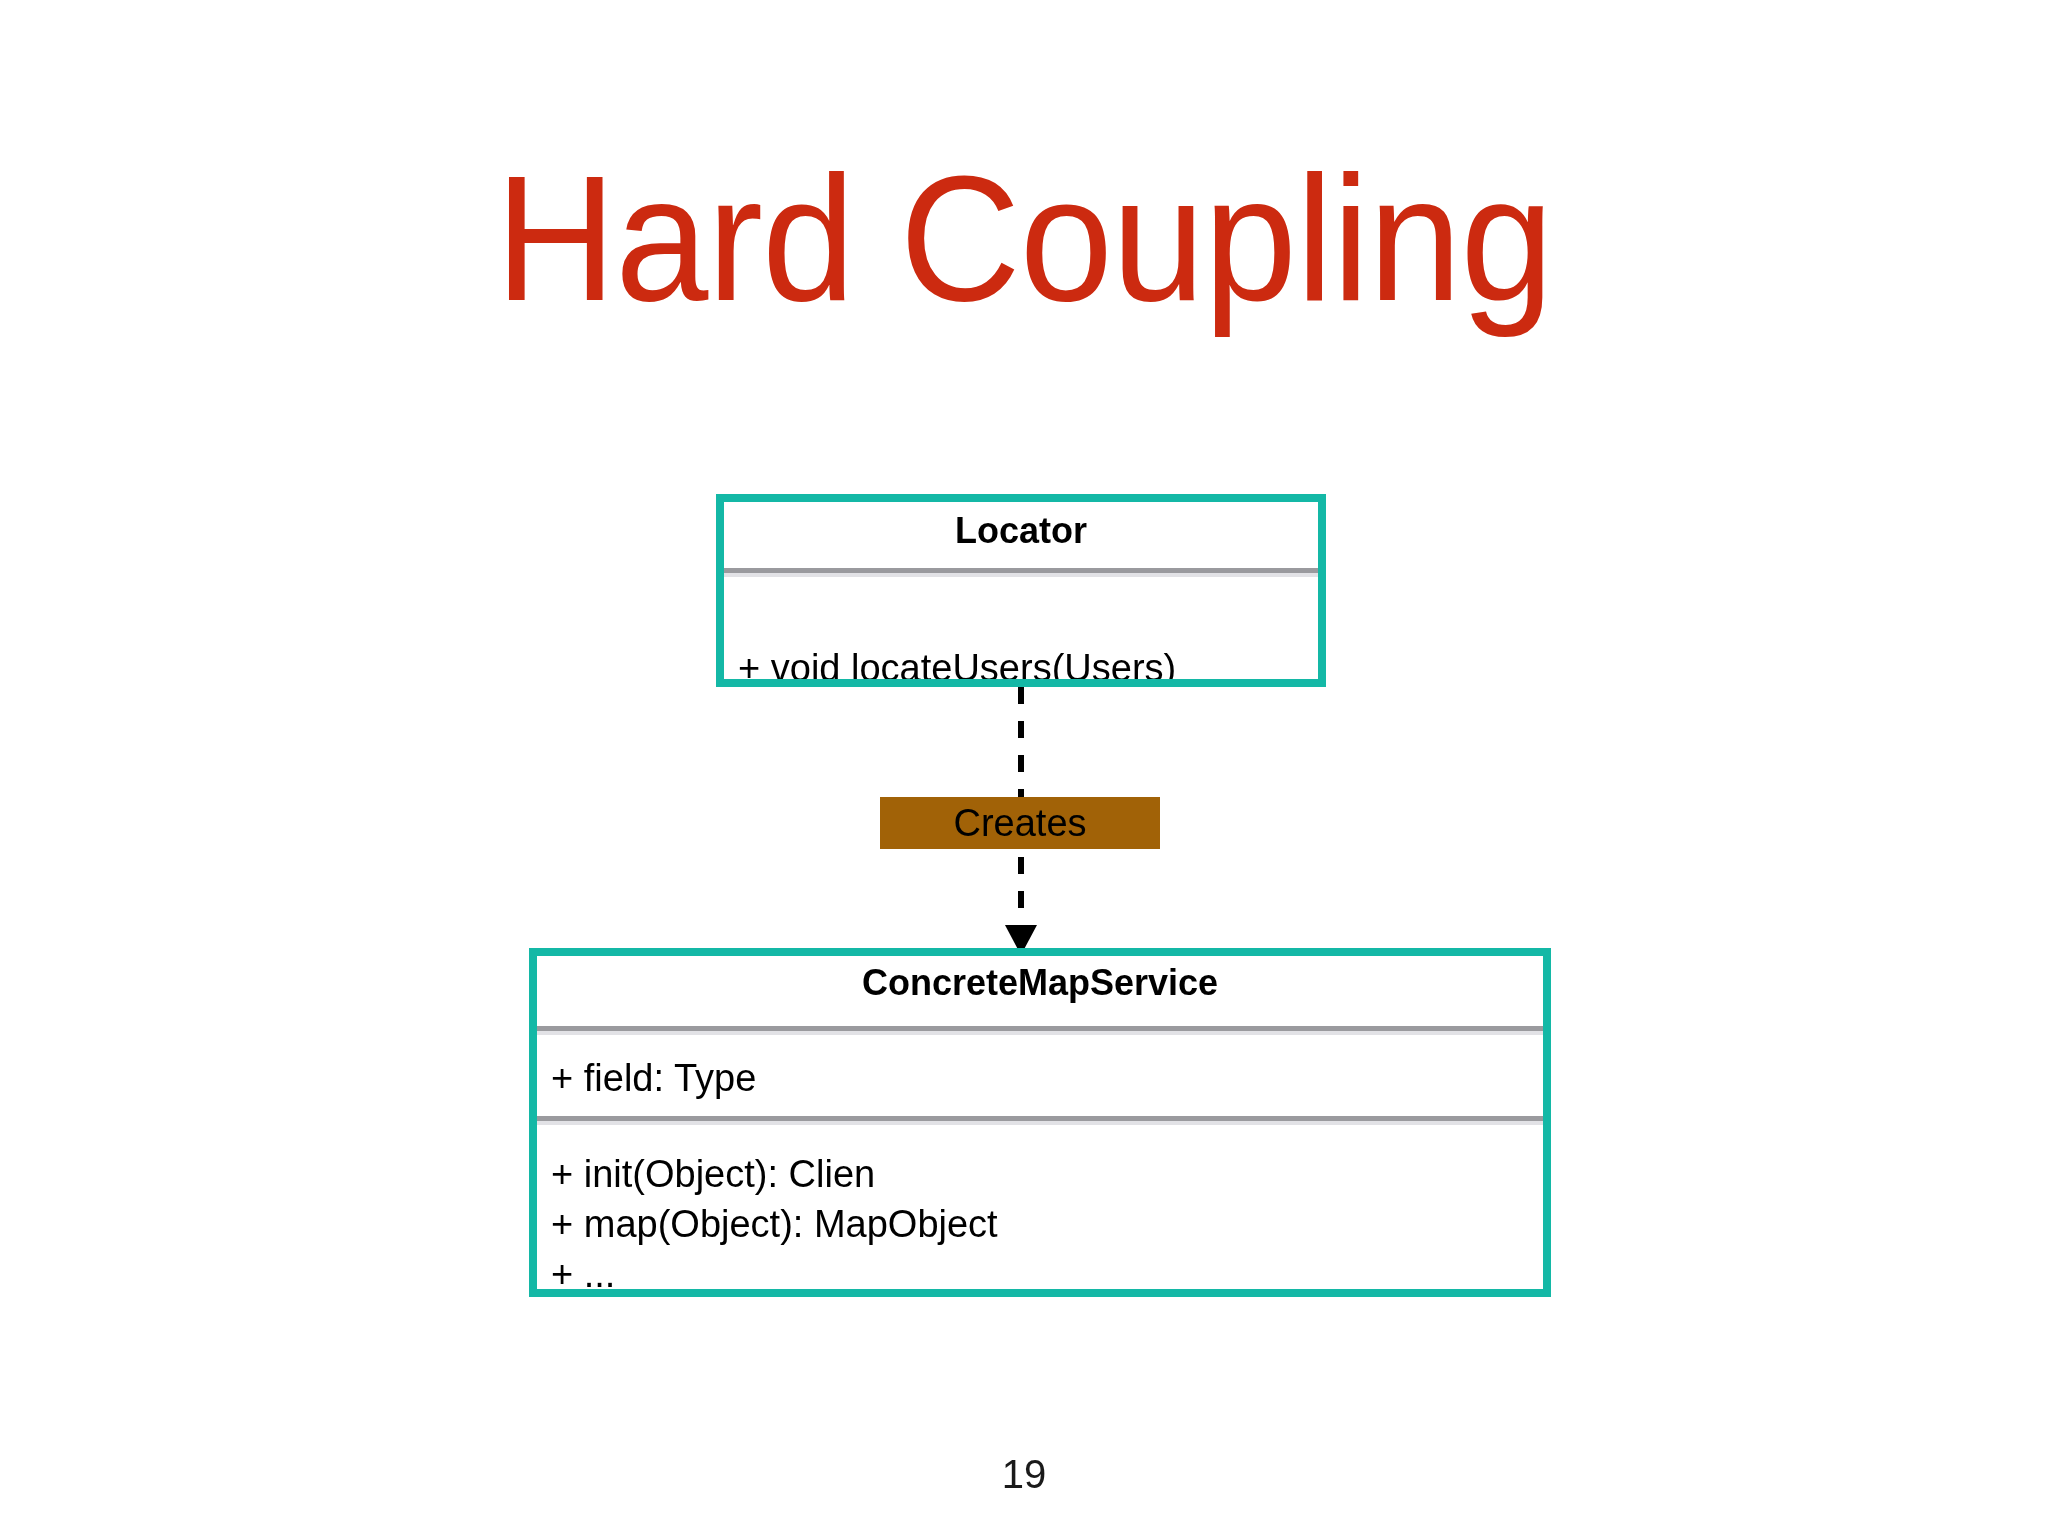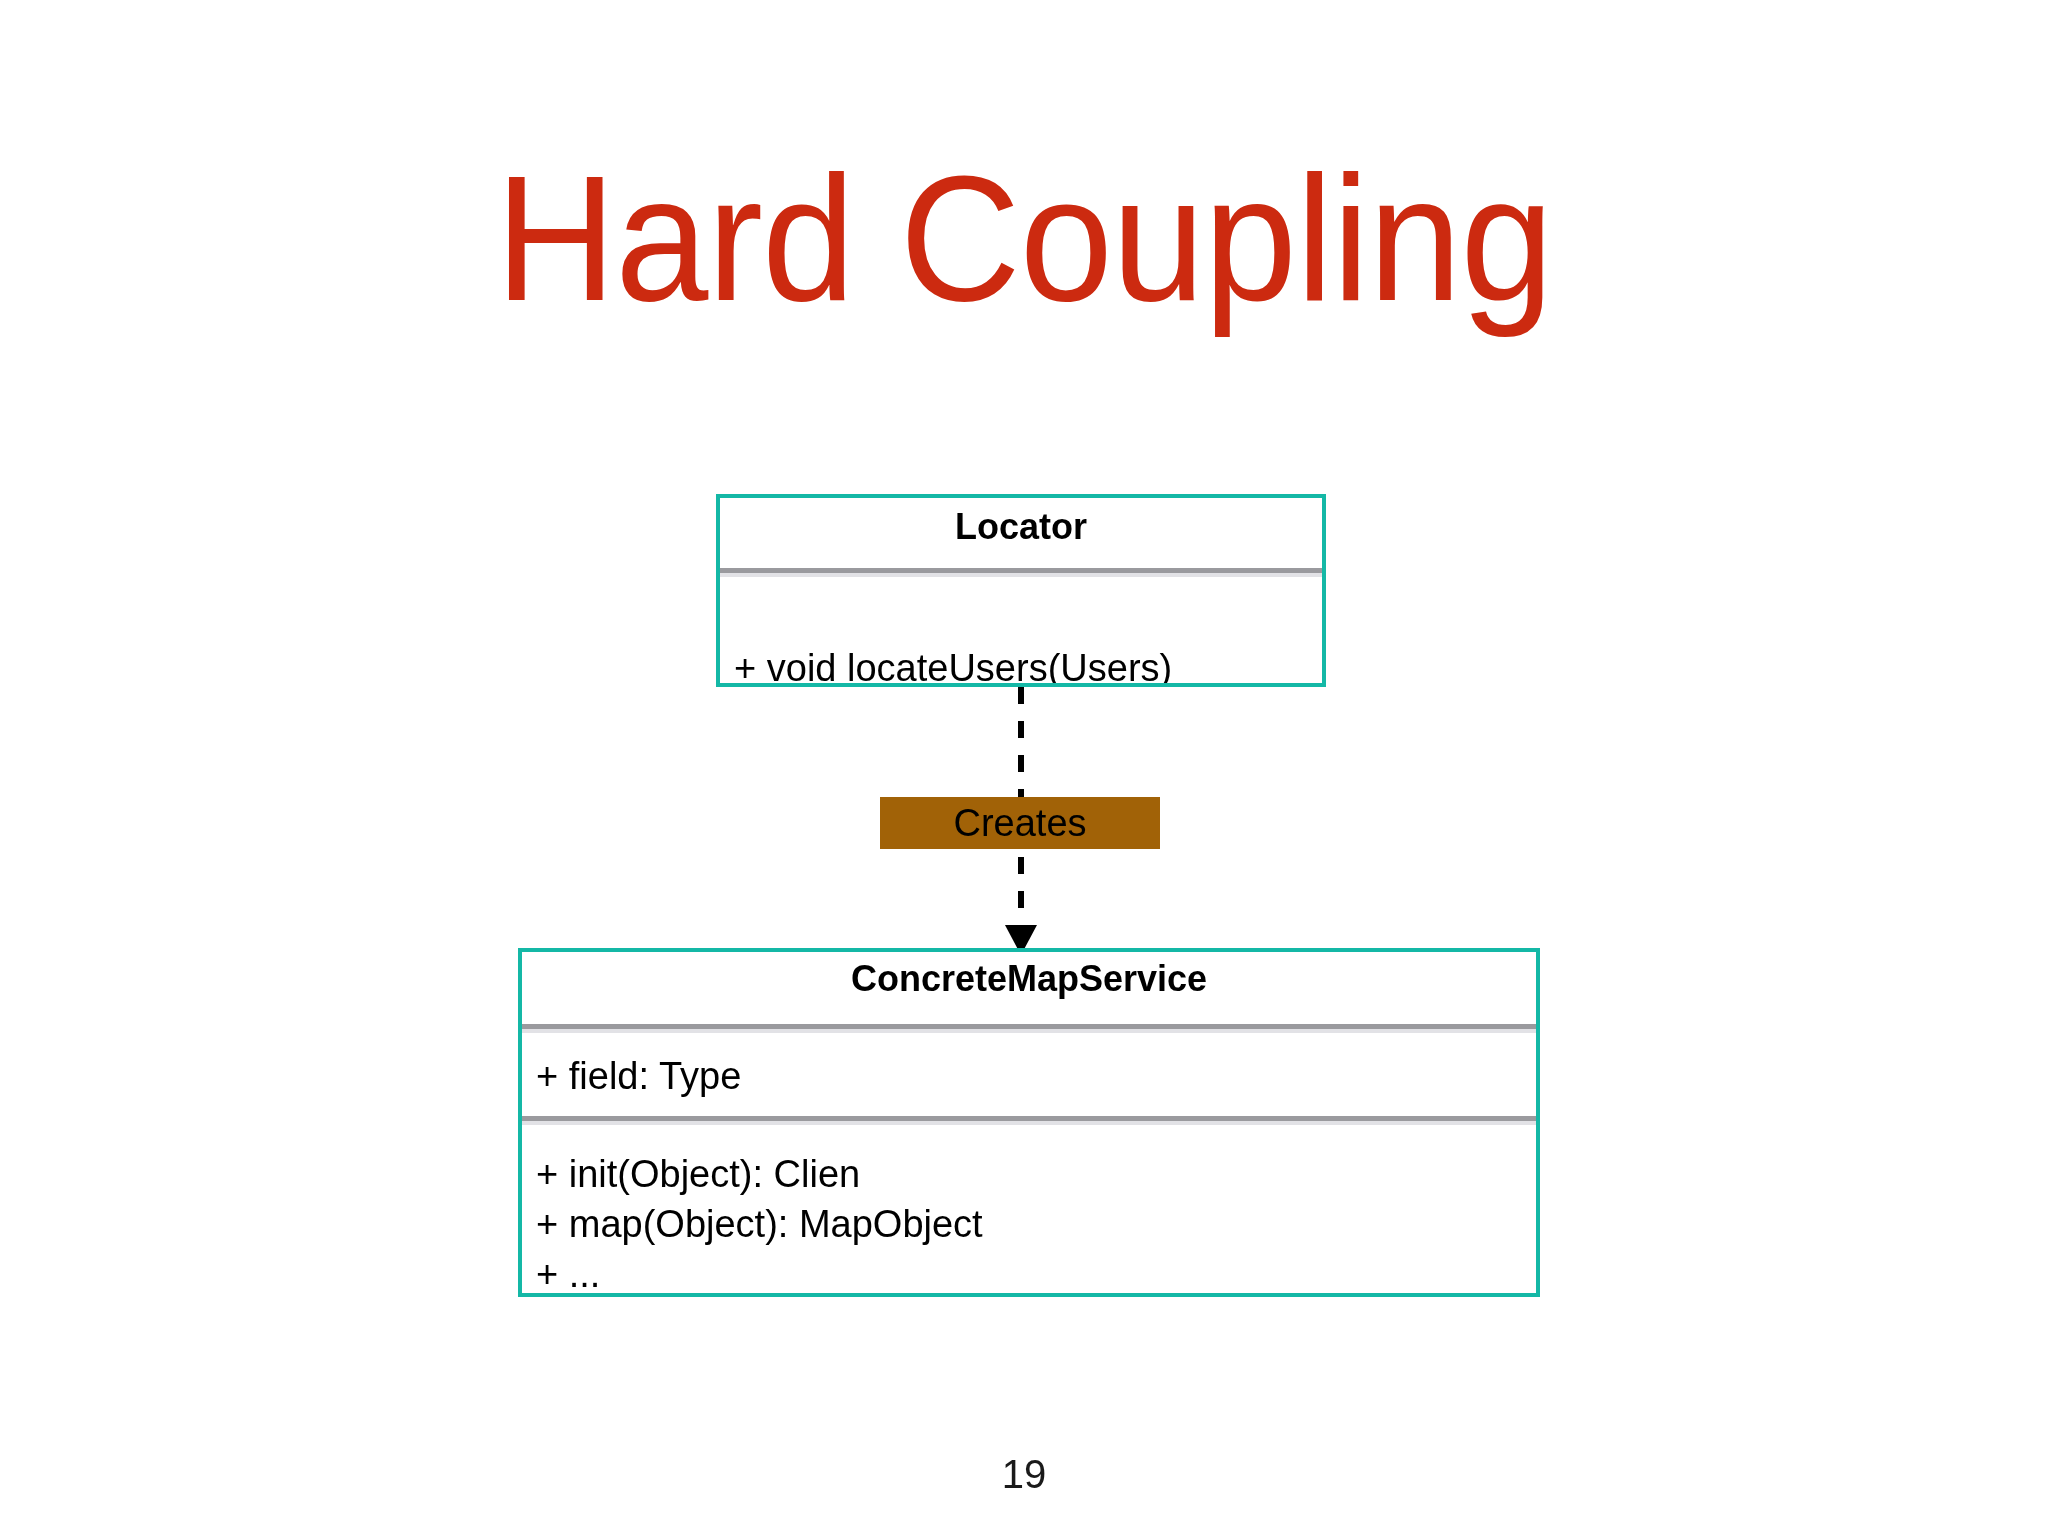--- a/index.html
+++ b/index.html
@@ -36,21 +36,21 @@
     white-space: nowrap;
     transform: scaleX(0.94);
     transform-origin: 50% 50%;
   }
 
   
   .uml-class {
     position: absolute;
     box-sizing: border-box;
     background: #ffffff;
-    border: 4px solid #14b8a6;
+    border: 8px solid #14b8a6;
     display: flex;
     flex-direction: column;
   }
   .uml-name-compartment {
     display: flex;
     align-items: flex-start;
     justify-content: center;
     box-sizing: border-box;
   }
   .uml-name {
@@ -95,21 +95,21 @@
     padding: 22px 14px 0 14px;
   }
   #class-locator .uml-member {
     font-size: 38px;
     line-height: 50px;
     margin-top: 44px;
   }
 
   
   #class-concretemapservice {
-    left: 518px;
+    left: 529px;
     top: 948px;
     width: 1022px;
     height: 349px;
   }
   #class-concretemapservice .uml-name-compartment {
     height: 75px;
     padding-top: 6px;
   }
   #class-concretemapservice .uml-name { font-size: 36px; }
   #class-concretemapservice .uml-attributes {

